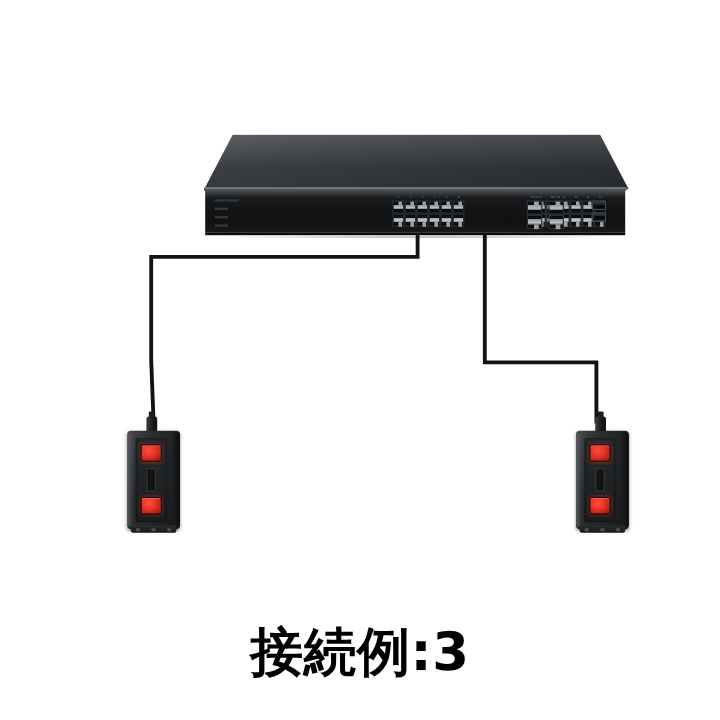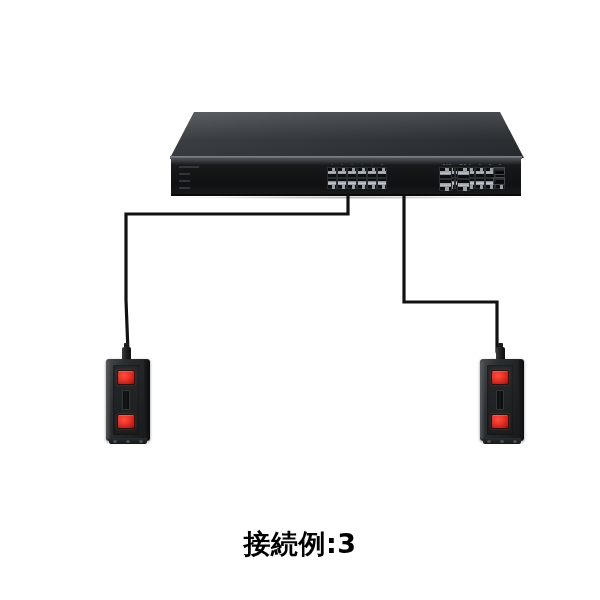--- a/index.html
+++ b/index.html
@@ -173,21 +173,21 @@
   }
   .dev-boot-clip {
     position: absolute; left: 24px; top: -12px; width: 5px; height: 6px;
     background: #1a1c1e; border-radius: 1px;
   }
 
   
   #caption {
     position: absolute; left: 0; top: 518px; width: 600px;
     text-align: center;
-    font-size: 27px; font-weight: 700; color: #000000;
+    font-size: 44px; font-weight: 700; color: #000000;
     font-family: "DejaVu Sans", "Liberation Sans", sans-serif;
     letter-spacing: 0.5px;
     line-height: 52px;
   }
 </style>
 </head>
 <body style="background: rgb(255, 255, 255);">
 
 <div id="stage">
 

